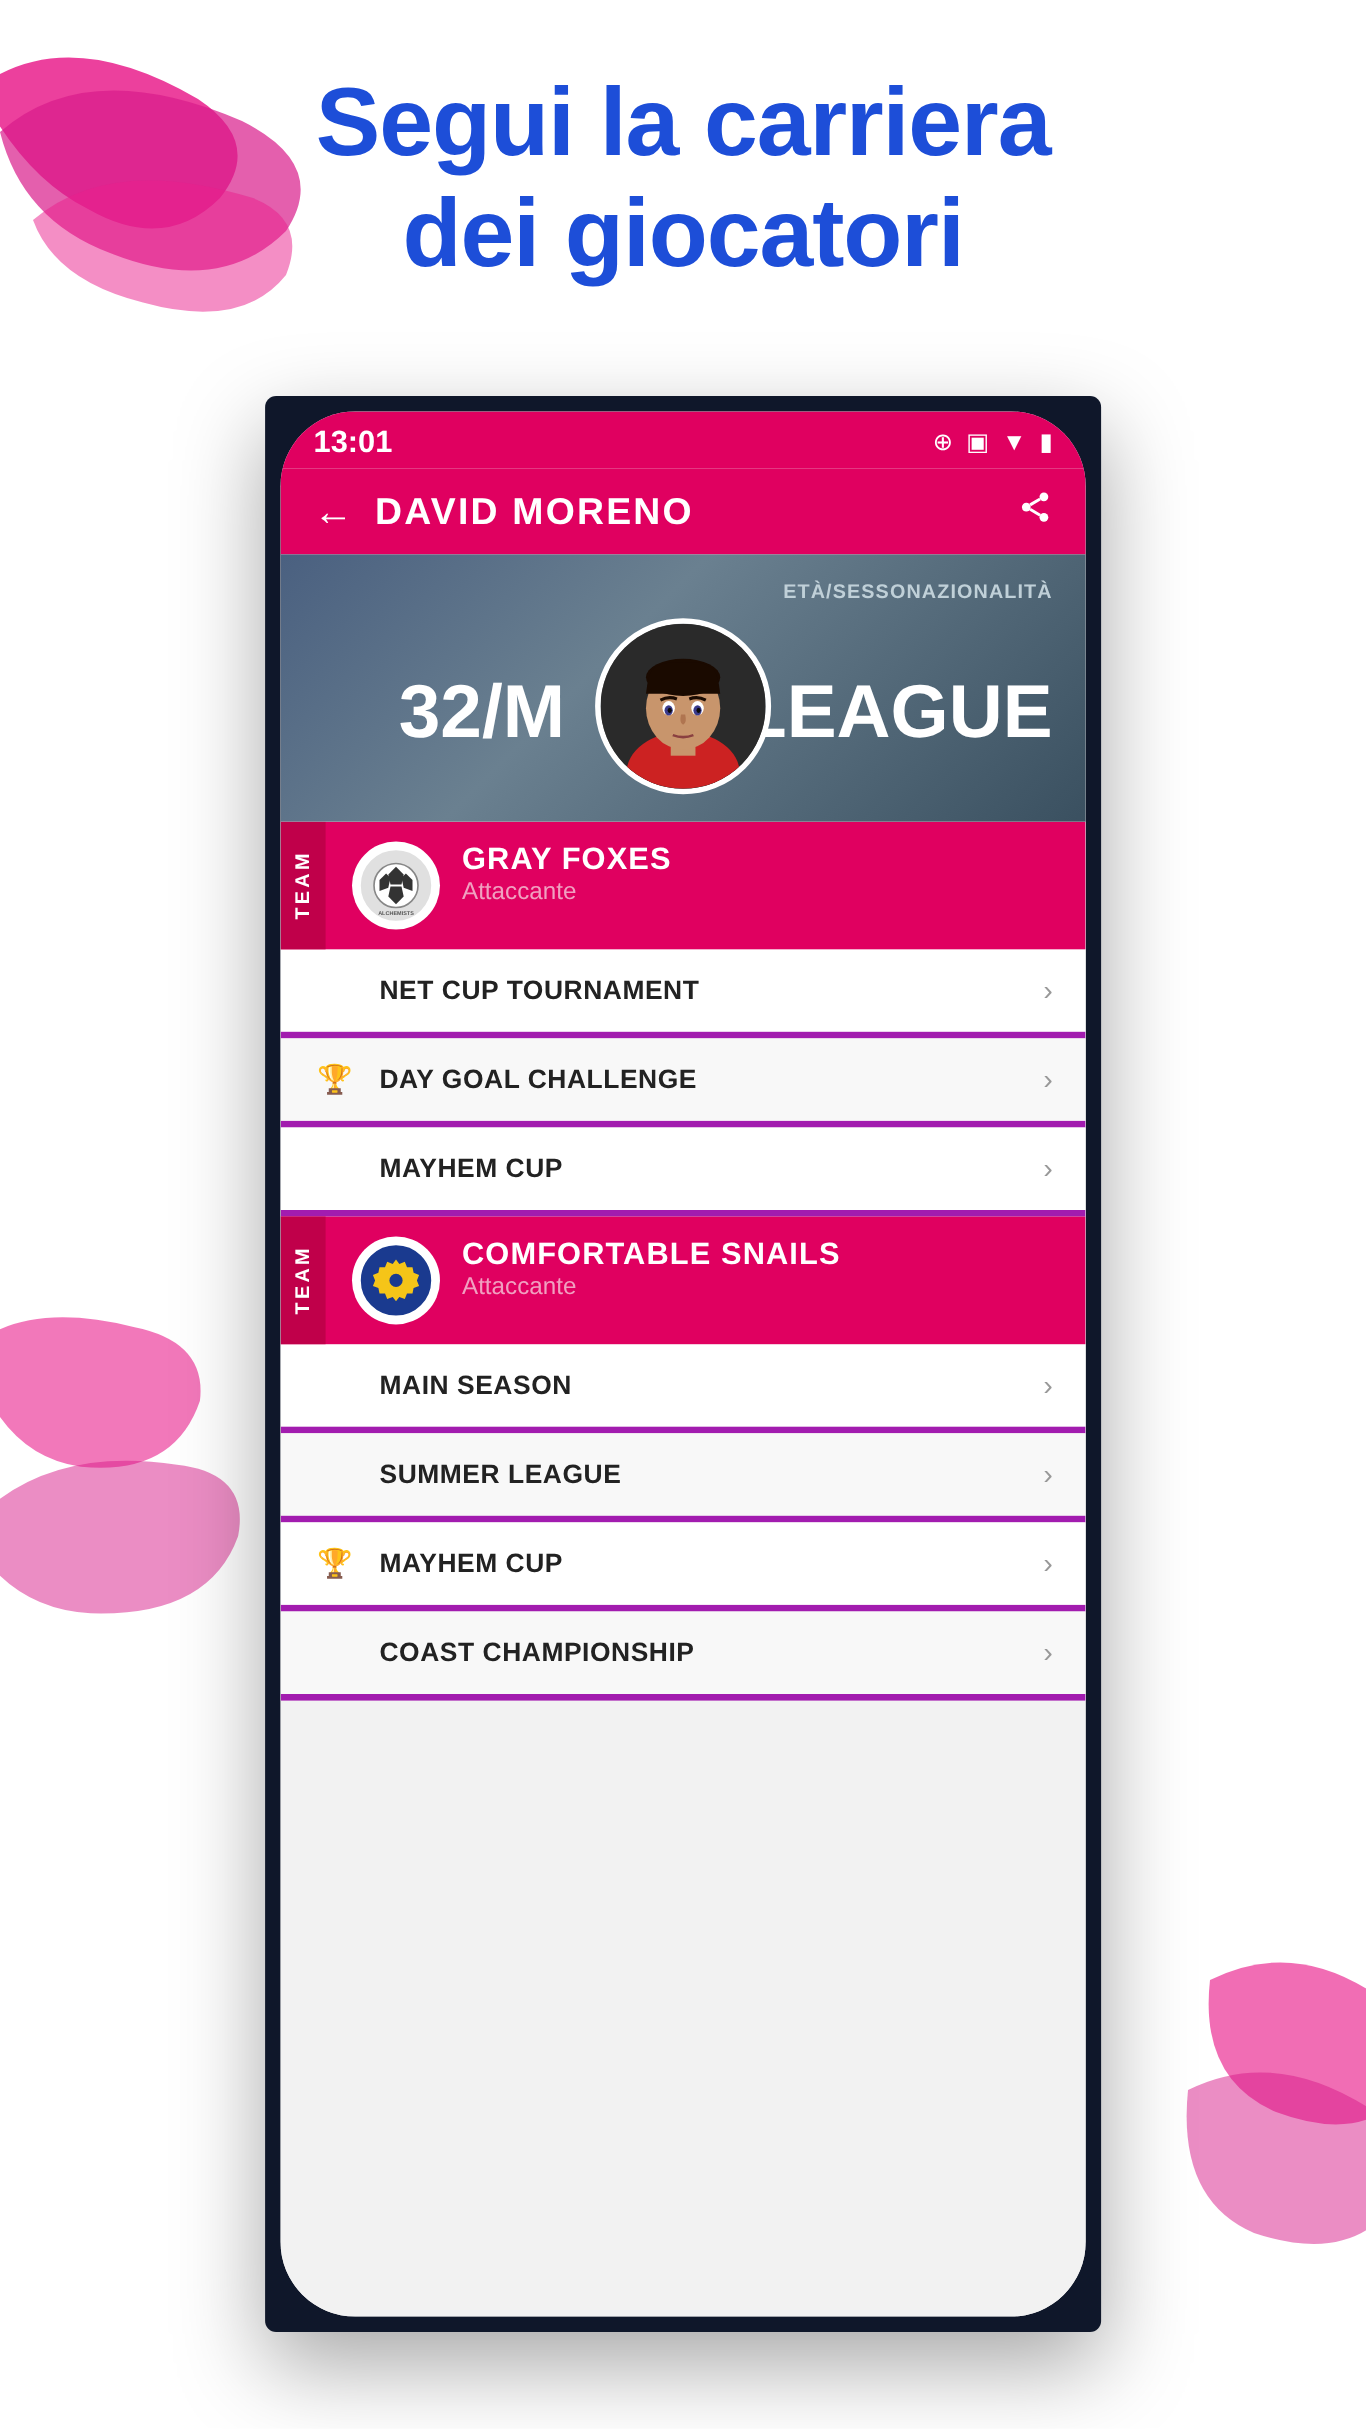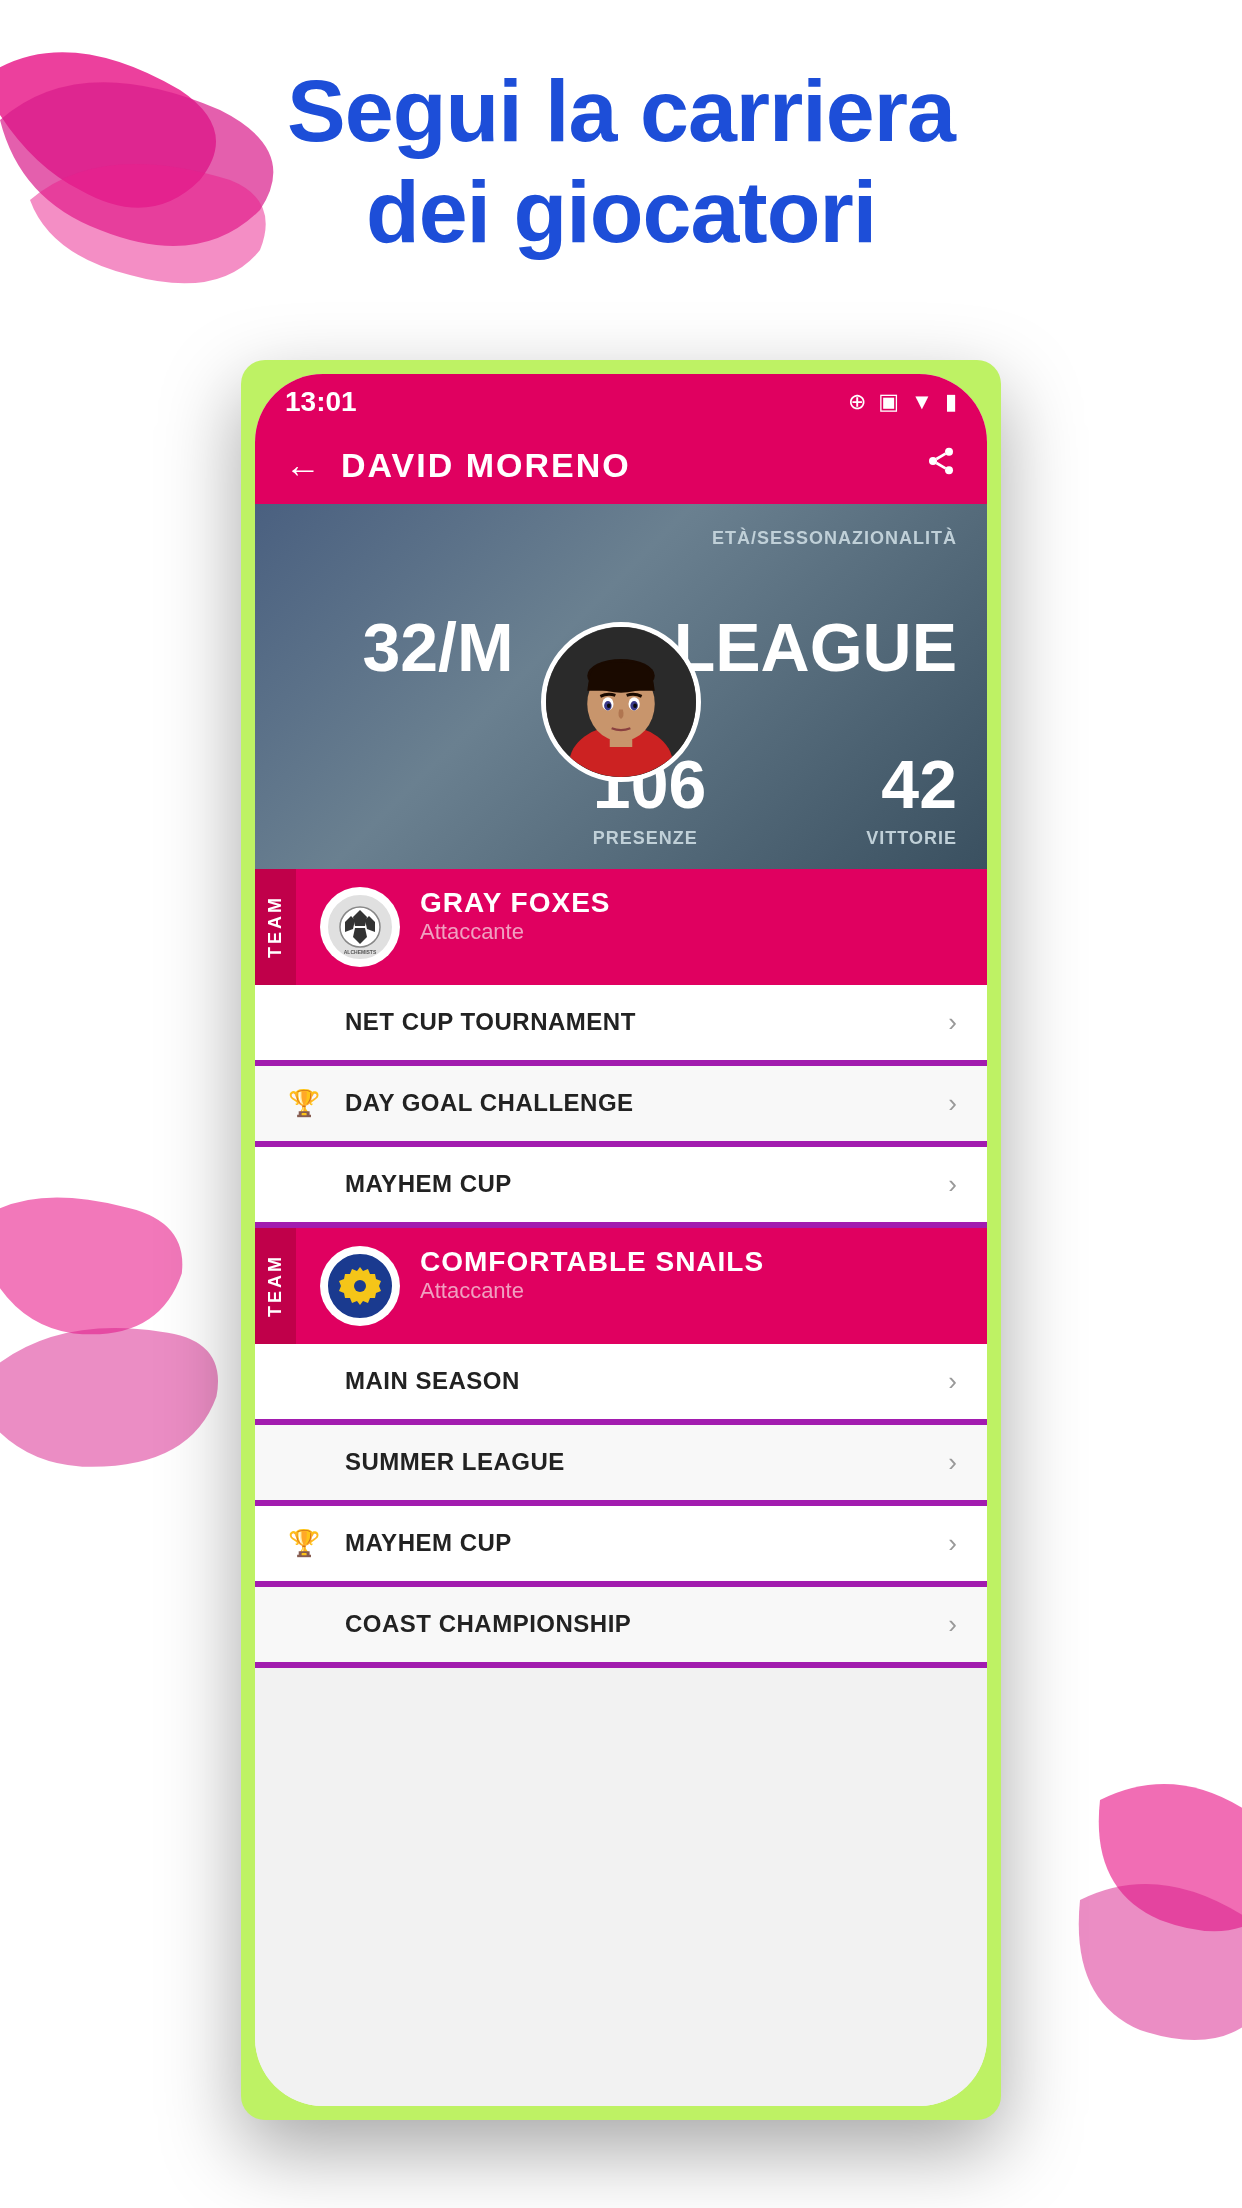--- a/index.html
+++ b/index.html
@@ -28,22 +28,22 @@
     }
 
     
     .phone-container {
       position: absolute;
       top: 360px;
       left: 50%;
       transform: translateX(-50%);
       width: 760px;
       height: 1760px;
-      background: #bef264;
-      border-radius: 24px;
+      background: #0f172a;
+      border-radius: 10px;
       padding: 14px;
       box-shadow: 0 30px 80px rgba(0,0,0,0.35);
       z-index: 5;
     }
 
     .phone-screen {
       width: 100%;
       height: 100%;
       background: #f0f0f0;
       border-radius: 68px;
@@ -393,31 +393,20 @@
             <path d="M58 74 Q66 70 74 73" stroke="#1a0a00" stroke-width="3" fill="none"></path>
             <path d="M86 73 Q94 70 102 74" stroke="#1a0a00" stroke-width="3" fill="none"></path>
 
             <path d="M78 88 Q76 96 80 98 Q84 96 82 88" fill="#b07550"></path>
 
             <path d="M70 108 Q80 112 90 108" stroke="#8a4040" stroke-width="2.5" fill="none"></path>
           </svg>
         </div>
       </div>
 
-      <div class="player-stats-row" style="margin-top: 20px;">
-        <div class="stat-block">
-          <span class="stat-value-large">106</span>
-          <span class="stat-label-small">PRESENZE</span>
-        </div>
-        <div style="width:160px;"></div>
-        <div class="stat-block" style="align-items:flex-end;">
-          <span class="stat-value-large">42</span>
-          <span class="stat-label-small">VITTORIE</span>
-        </div>
-      </div>
     </div>
 
     <div class="content-scroll">
 
       <div class="team-header">
         <div class="team-label-vertical">TEAM</div>
         <div class="team-info">
           <div class="team-logo">
             <svg width="70" height="70" viewBox="0 0 70 70" xmlns="http://www.w3.org/2000/svg">
               <circle cx="35" cy="35" r="33" fill="#e0e0e0" stroke="white" stroke-width="2"></circle>

